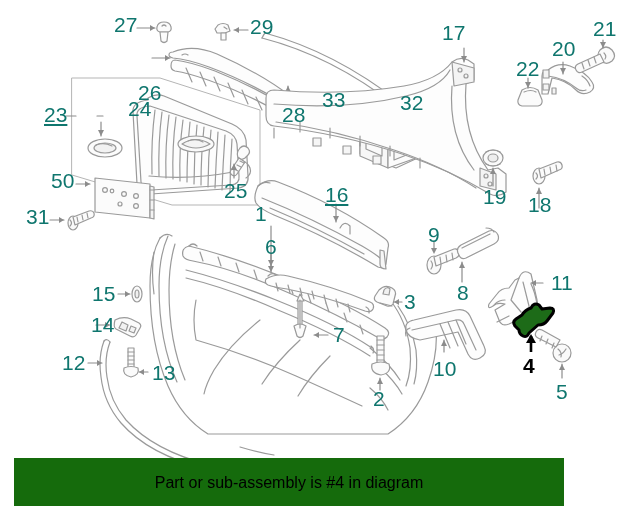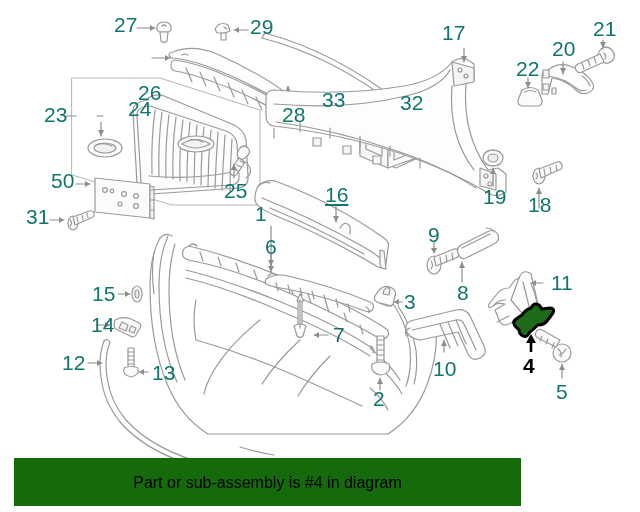--- a/index.html
+++ b/index.html
@@ -37,21 +37,21 @@
     user-select: none;
   }
   .lbl.hot {
     color: #000000;
     font-weight: bold;
   }
   #notice-banner {
     position: absolute;
     left: 14px;
     top: 458px;
-    width: 507px;
+    width: 550px;
     height: 48px;
     background: #156b0c;
     display: flex;
     flex-direction: column;
     align-items: center;
     justify-content: center;
     box-sizing: border-box;
   }
   #notice-banner .nline {
     color: #000000;
@@ -428,21 +428,21 @@
   <div class="lbl" style="left:152px; top:362px;">13</div>
   <div class="lbl" style="left:72px;  top:314px;margin-left:19px;">14</div>
   <div class="lbl" style="left:92px;  top:283px;">15</div>
   <div class="lbl" style="left:325px; top:184px;text-decoration:underline;">16</div>
   <div class="lbl" style="left:442px; top:22px;">17</div>
   <div class="lbl" style="left:528px; top:194px;">18</div>
   <div class="lbl" style="left:483px; top:186px;">19</div>
   <div class="lbl" style="left:552px; top:38px;">20</div>
   <div class="lbl" style="left:593px; top:18px;">21</div>
   <div class="lbl" style="left:516px; top:58px;">22</div>
-  <div class="lbl" style="left:44px;  top:104px;">23</div>
+  <div class="lbl" style="left:44px;  top:104px;text-decoration:underline;">23</div>
   <div class="lbl" style="left:83px;  top:98px;margin-left:45px;">24</div>
   <div class="lbl" style="left:224px; top:180px;">25</div>
   <div class="lbl" style="left:138px; top:46px;margin-top:36px;">26</div>
   <div class="lbl" style="left:114px; top:14px;">27</div>
   <div class="lbl" style="left:282px; top:104px;">28</div>
   <div class="lbl" style="left:250px; top:16px;">29</div>
   <div class="lbl" style="left:51px;  top:170px;">50</div>
   <div class="lbl" style="left:26px;  top:206px;">31</div>
   <div class="lbl" style="left:400px; top:92px;">32</div>
   <div class="lbl" style="left:322px; top:89px;">33</div>

